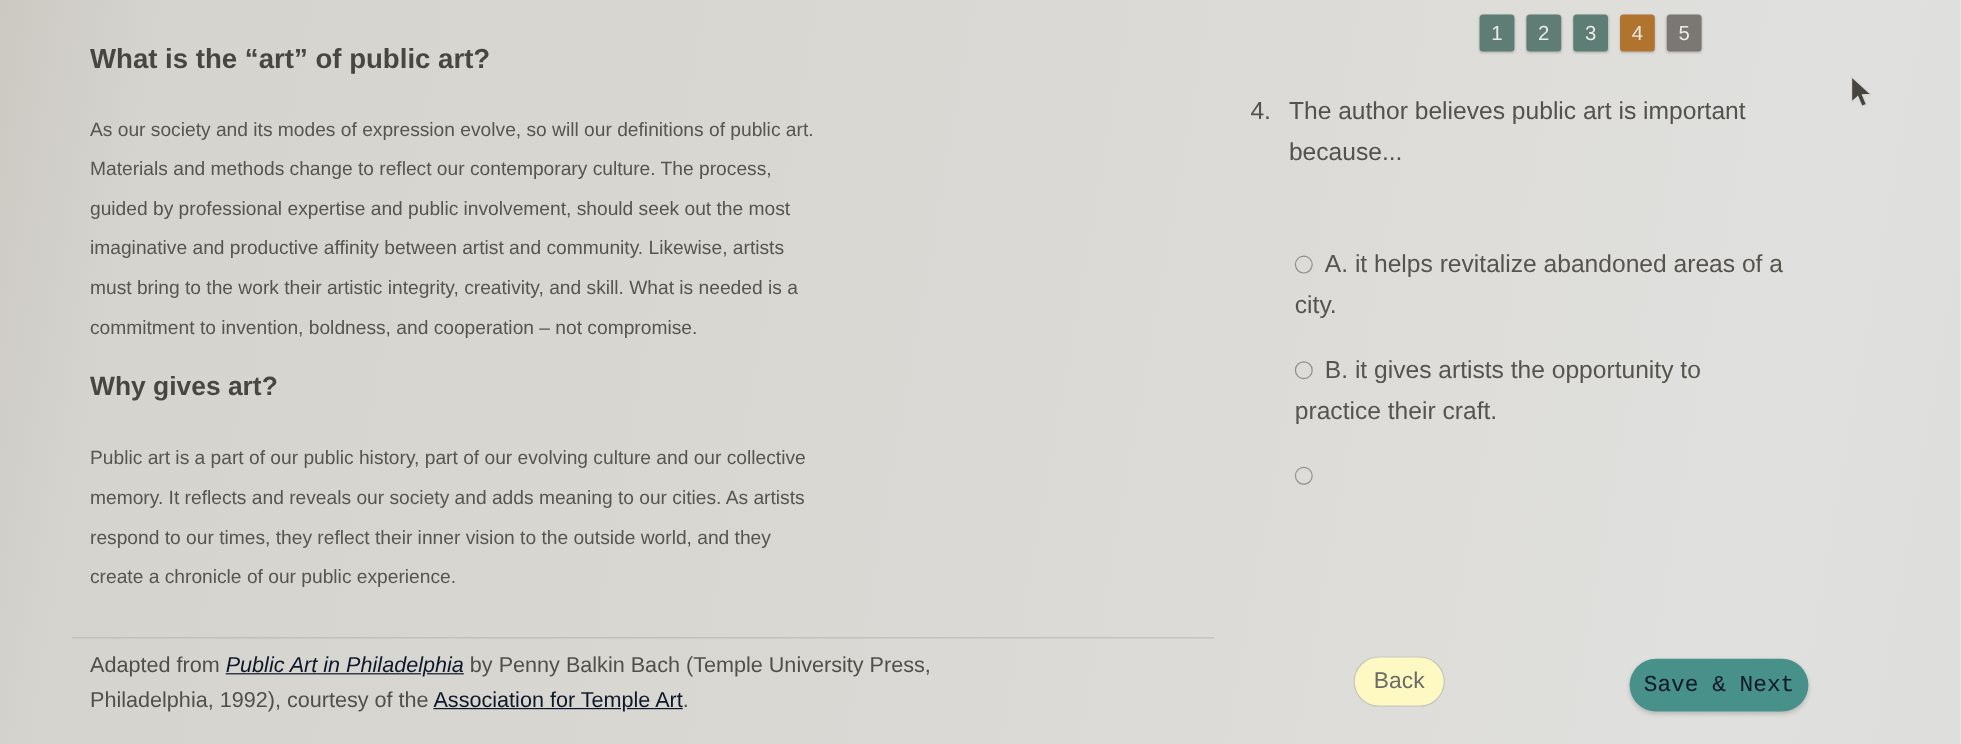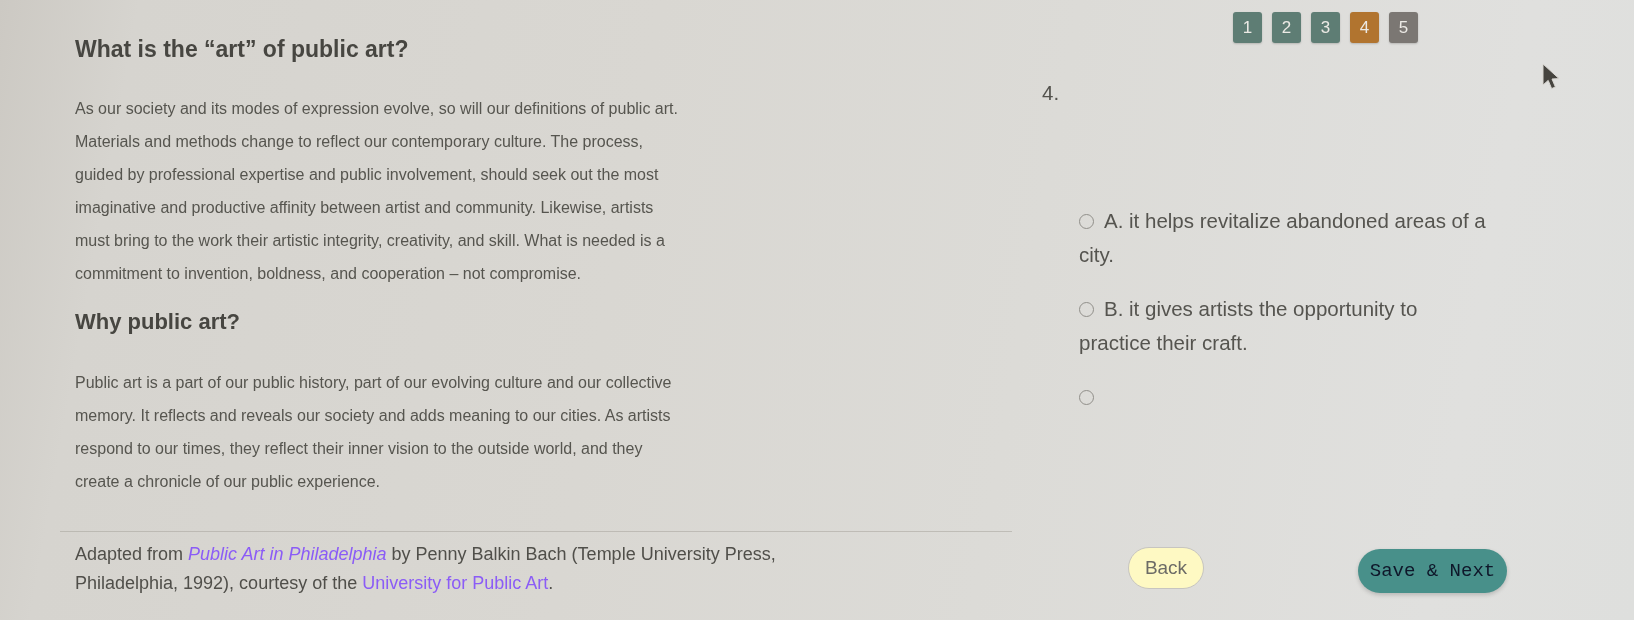--- a/index.html
+++ b/index.html
@@ -34,21 +34,21 @@
     font-size:16px; line-height:33px; white-space:pre-line; color:#56554f;
   }
   .divider {
     position:absolute; left:60px; top:531px; width:952px; height:1px;
     background:rgba(167,164,157,.55);
   }
   .attribution {
     position:absolute; left:75px; top:540px; width:860px;
     font-size:18px; line-height:29px; white-space:pre-line; color:#504f4a;
   }
-  .attribution a { color:#8b5cf6; cursor:pointer; }
+  .attribution a { color:#0f172a; text-decoration:underline; cursor:pointer; }
   .attribution .italic { font-style:italic; }
   
   .pagination { position:absolute; left:1233px; top:12px; display:flex; gap:10px; }
   .page-btn {
     width:29px; height:31px; border:none; border-radius:3px;
     display:flex; align-items:center; justify-content:center;
     font-family:"Liberation Sans", sans-serif;
     font-size:17px; color:#eceae5; cursor:pointer;
     box-shadow:0 1px 2px rgba(0,0,0,.18);
   }
@@ -97,39 +97,41 @@
 
 <div class="top-edge"></div>
 
 <div class="passage-title">What is the “art” of public art?</div>
 <div class="p1">As our society and its modes of expression evolve, so will our definitions of public art.
 Materials and methods change to reflect our contemporary culture. The process,
 guided by professional expertise and public involvement, should seek out the most
 imaginative and productive affinity between artist and community. Likewise, artists
 must bring to the work their artistic integrity, creativity, and skill. What is needed is a
 commitment to invention, boldness, and cooperation – not compromise.</div>
-<div class="subheading">Why public art?</div>
+<div class="subheading">Why gives art?</div>
 <div class="p2">Public art is a part of our public history, part of our evolving culture and our collective
 memory. It reflects and reveals our society and adds meaning to our cities. As artists
 respond to our times, they reflect their inner vision to the outside world, and they
 create a chronicle of our public experience.</div>
 <div class="divider"></div>
 <div class="attribution"><span>Adapted from </span><a class="italic">Public Art in Philadelphia</a><span> by Penny Balkin Bach (Temple University Press,
-Philadelphia, 1992), courtesy of the </span><a>University for Public Art</a><span>.</span></div>
+Philadelphia, 1992), courtesy of the </span><a>Association for Temple Art</a><span>.</span></div>
 
 <div class="pagination">
   <button class="page-btn answered">1</button>
   <button class="page-btn answered">2</button>
   <button class="page-btn answered">3</button>
   <button class="page-btn current">4</button>
   <button class="page-btn unanswered">5</button>
 </div>
 
 <div class="question-row">
   <span class="q-number">4.</span>
+  <span class="q-text">The author believes public art is important
+because...</span>
 </div>
 
 <div class="options">
   <div class="option"><span class="radio"></span><span>A. it helps revitalize abandoned areas of a
 city.</span></div>
   <div class="option"><span class="radio"></span><span>B. it gives artists the opportunity to
 practice their craft.</span></div>
   <div class="option"><span class="radio"></span></div>
 </div>
 

